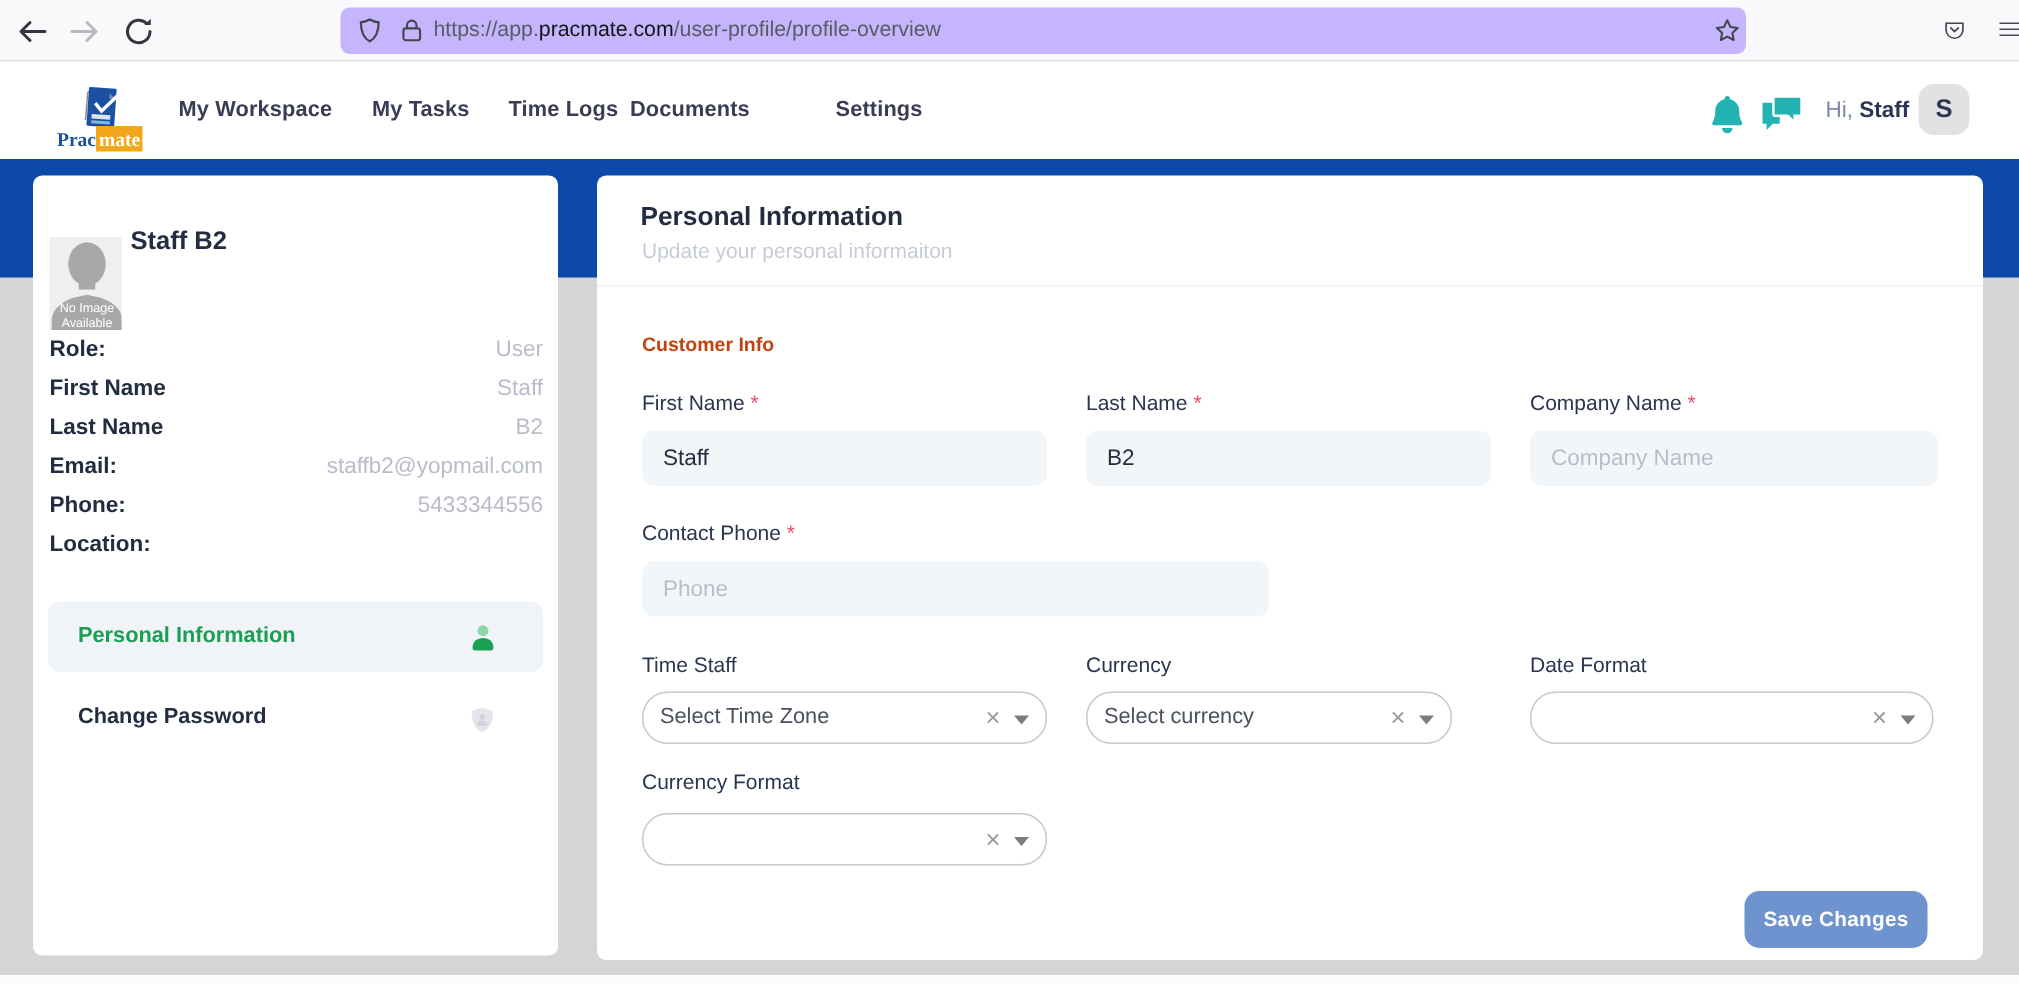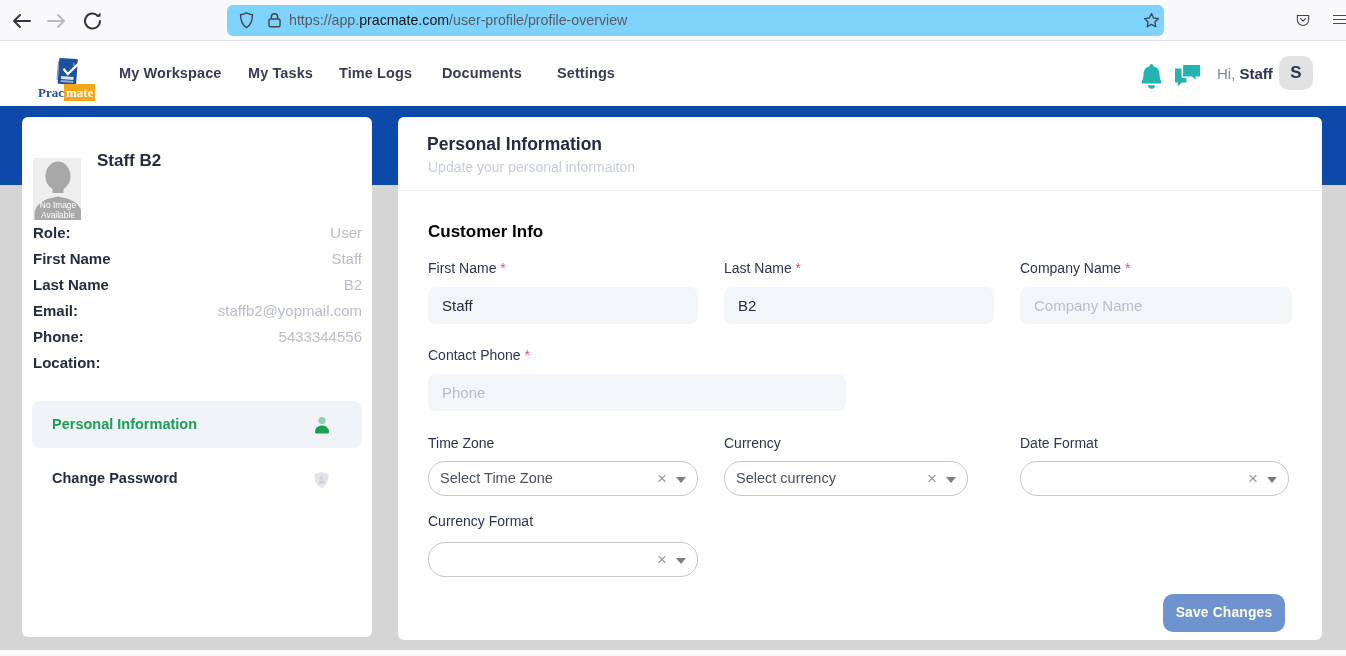--- a/index.html
+++ b/index.html
@@ -1,20 +1,20 @@
 <!DOCTYPE html>
 <html><head>
 <meta charset="utf-8">
 <style>
 * { margin:0; padding:0; box-sizing:border-box; }
 html,body { width:1346px; height:656px; overflow:hidden; font-family:"Liberation Sans", sans-serif; }
 .abs { position:absolute; }
 
 #chrome { position:absolute; left:0; top:0; width:1346px; height:41px; background:#f9f9fb; border-bottom:1px solid #e0e0e6; }
-#urlbar { position:absolute; left:227px; top:5px; width:937px; height:31px; background:#7dd3fc; border-radius:6px; }
+#urlbar { position:absolute; left:227px; top:5px; width:937px; height:31px; background:#c4b5fd; border-radius:6px; }
 .navico { position:absolute; top:8px; }
 
 #appbar { position:absolute; left:0; top:41px; width:1346px; height:65px; background:#ffffff; }
 .nav { position:absolute; top:0; height:65px; line-height:65px; font-size:14.5px; font-weight:700; color:#3a3b55; letter-spacing:0.1px; }
 
 #page { position:absolute; left:0; top:106px; width:1346px; height:550px; background:#d5d5d5; }
 #band { position:absolute; left:0; top:0; width:1346px; height:79px; background:#0c49a8; }
 #bottomlight { position:absolute; left:0; top:544px; width:1346px; height:6px; background:#fbfbfb; }
 .card { position:absolute; background:#fff; border-radius:6px; }
 #lcard { left:22px; top:11px; width:350px; height:520px; }
@@ -84,21 +84,21 @@
       <rect x="9.5" y="21.5" width="12.5" height="3" fill="#ffffff" opacity="0.85"></rect>
       <rect x="9.5" y="25.6" width="12.5" height="2" fill="#ffffff" opacity="0.55"></rect>
     </g>
     <path d="M11.5 13.8 l4.2 5.2 L29.5 5.8" stroke="#ffffff" stroke-width="2.3" fill="none"></path>
   </svg>
   <div class="abs" style="left:38px;top:44px;font-family:'Liberation Serif',serif;font-size:13px;font-weight:700;color:#1b51a0;">Prac<span style="background:#f2a71b;color:#fff;padding:1px 2px;">mate</span></div>
 
   <div class="nav" style="left:119px">My Workspace</div>
   <div class="nav" style="left:248px">My Tasks</div>
   <div class="nav" style="left:339px">Time Logs</div>
-  <div class="nav" style="left:442px">Documents</div>
+  <div class="nav" style="left:420px">Documents</div>
   <div class="nav" style="left:557px">Settings</div>
 
   <svg class="abs" style="left:1140px;top:22px" width="23" height="27" viewBox="0 0 23 27">
     <path d="M11.5 1 c1 0 1.8 0.8 1.8 1.7 v0.5 c3.6 0.8 6.2 3.9 6.2 7.6 0 4 0.9 6.2 1.8 7.5 0.6 0.8 0.1 2.2 -1 2.2 H2.7 c-1.1 0 -1.6-1.4 -1-2.2 0.9-1.3 1.8-3.5 1.8-7.5 0-3.7 2.6-6.8 6.2-7.6 v-0.5 c0-0.9 0.8-1.7 1.8-1.7z" fill="#23b3b3"></path>
     <path d="M8 22.3 h7 a3.5 3.5 0 0 1 -7 0z" fill="#23b3b3"></path>
   </svg>
 
   <svg class="abs" style="left:1174px;top:23px" width="28" height="25" viewBox="0 0 28 25">
     <path d="M1 4.5 H12.5 V18.5 l-4.6 0 L3.7 22.6 V18.5 H1 z" fill="#23b3b3"></path>
     <path d="M9.3 0.3 H26 a1 1 0 0 1 1 1 V12.2 a1 1 0 0 1 -1 1 H22.4 v4.4 L17.8 13.2 H9.3 a1 1 0 0 1 -1-1 V1.3 a1 1 0 0 1 1-1 z" fill="#23b3b3" stroke="#ffffff" stroke-width="1.6"></path>
@@ -116,21 +116,21 @@
     <div class="abs" style="left:11px;top:13px;width:48px;height:62px;background:#efefef;overflow:hidden;margin-top:28px;">
       <svg class="abs" style="left:0;top:0" width="50" height="62" viewBox="0 0 50 62">
         <rect width="50" height="62" fill="#efefef"></rect>
         <ellipse cx="25" cy="18" rx="12.5" ry="14.5" fill="#a8a8a8"></ellipse>
         <path d="M19.5 27 h11 v8 h-11 z" fill="#a8a8a8"></path>
         <path d="M1.5 62 V56 c0-9 8.5-13.5 14.5-15.5 l9-2 9 2 c6 2 14.5 6.5 14.5 15.5 v6 z" fill="#a8a8a8"></path>
         <text x="25" y="50" text-anchor="middle" font-size="8.4" fill="#ffffff" font-family="Liberation Sans">No Image</text>
         <text x="25" y="60" text-anchor="middle" font-size="8.4" fill="#ffffff" font-family="Liberation Sans">Available</text>
       </svg>
     </div>
-    <div class="abs" style="left:75px;top:34px;font-size:17px;font-weight:700;color:#232d42;">Staff B2</div>
+    <div class="abs" style="left:65px;top:34px;font-size:17px;font-weight:700;color:#232d42;">Staff B2</div>
 
     <div class="rowlbl" style="top:107px">Role:</div>
       <div class="rowval" style="top:107px">User</div>
     <div class="rowlbl" style="top:133px">First Name</div>
       <div class="rowval" style="top:133px">Staff</div>
     <div class="rowlbl" style="top:159px">Last Name</div>
       <div class="rowval" style="top:159px">B2</div>
     <div class="rowlbl" style="top:185px">Email:</div>
       <div class="rowval" style="top:185px">staffb2@yopmail.com</div>
     <div class="rowlbl" style="top:211px">Phone:</div>
@@ -152,34 +152,34 @@
         <path d="M5 15 c0-2.6 1.8-4 4-4 s4 1.4 4 4z" fill="#cfd2da"></path>
       </svg>
     </div>
   </div>
 
   <div class="card" id="rcard">
     <div class="abs" style="left:29px;top:17px;font-size:17.5px;font-weight:700;color:#232d42;">Personal Information</div>
     <div class="abs" style="left:30px;top:42px;font-size:14px;color:#c7ccd8;">Update your personal informaiton</div>
     <div class="abs" style="left:0;top:73px;width:924px;height:1px;background:#edeff3;"></div>
 
-    <div class="abs" style="left:30px;top:105px;font-size:17px;font-weight:700;color:#000000;">Customer Info</div>
+    <div class="abs" style="left:30px;top:105px;font-size:13px;font-weight:700;color:#c2410c;">Customer Info</div>
 
     <div class="flabel" style="left:30px;top:143px">First Name <span class="red">*</span></div>
     <div class="flabel" style="left:326px;top:143px">Last Name <span class="red">*</span></div>
     <div class="flabel" style="left:622px;top:143px">Company Name <span class="red">*</span></div>
 
     <div class="input" style="left:30px;top:170px;width:270px;">Staff</div>
     <div class="input" style="left:326px;top:170px;width:270px;">B2</div>
     <div class="input ph" style="left:622px;top:170px;width:272px;">Company Name</div>
 
     <div class="flabel" style="left:30px;top:230px">Contact Phone <span class="red">*</span></div>
     <div class="input ph" style="left:30px;top:257px;width:418px;">Phone</div>
 
-    <div class="flabel" style="left:30px;top:318px">Time Zone</div>
+    <div class="flabel" style="left:30px;top:318px">Time Staff</div>
     <div class="flabel" style="left:326px;top:318px">Currency</div>
     <div class="flabel" style="left:622px;top:318px">Date Format</div>
 
     <div class="select" style="left:30px;top:344px;width:270px;">Select Time Zone<span class="selx">×</span><span class="caret"></span></div>
     <div class="select" style="left:326px;top:344px;width:244px;">Select currency<span class="selx">×</span><span class="caret"></span></div>
     <div class="select" style="left:622px;top:344px;width:269px;">
         <span class="selx">×</span>
         <span class="caret"></span>
       </div>
 

